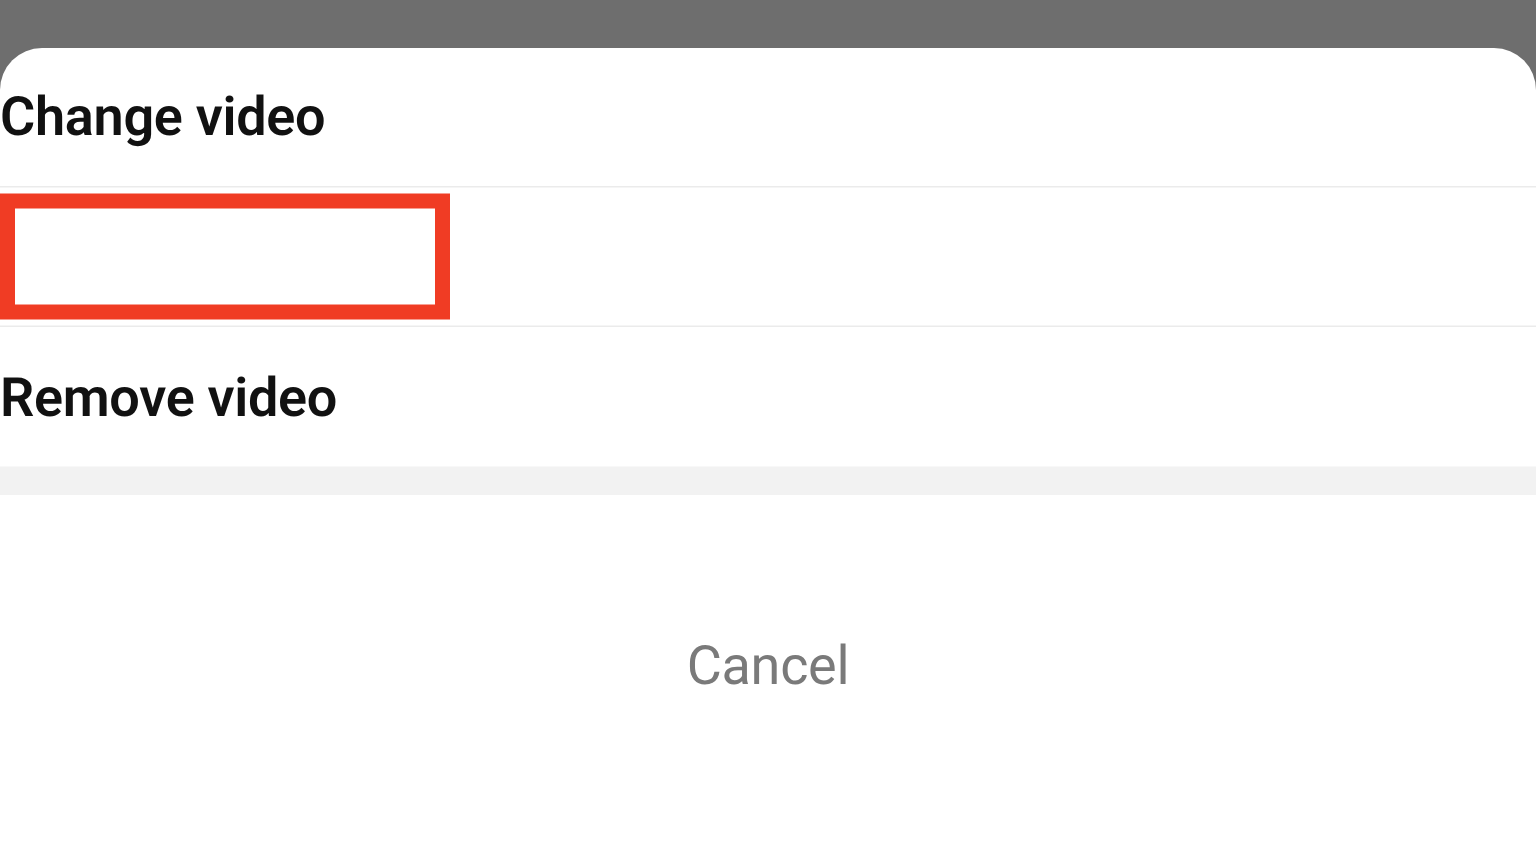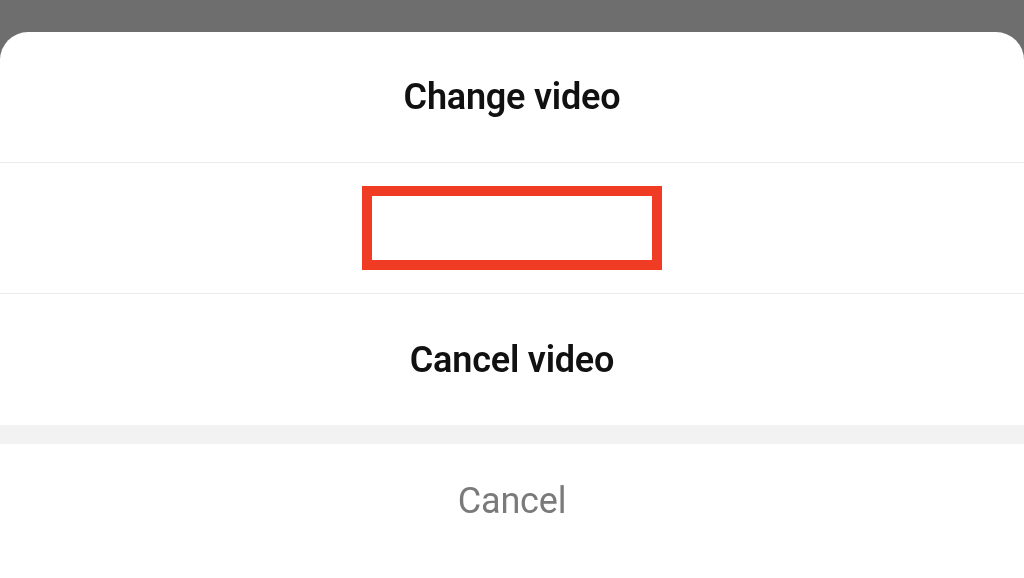--- a/index.html
+++ b/index.html
@@ -22,24 +22,23 @@
       right: 0;
       bottom: 0;
       background: #ffffff;
       border-top-left-radius: 28px;
       border-top-right-radius: 28px;
       display: flex;
       flex-direction: column;
     }
     .option-row {
       width: 100%;
-      height: 131px;
+      height: 93px;
       display: flex;
       align-items: center;
-      justify-content: center;
       border-bottom: 1px solid #ebebeb;
       position: relative;
     }
     .option-row:nth-child(3) {
       border-bottom: none;
     }
     .option-label {
       font-size: 36px;
       font-weight: 600;
       color: #111111;
@@ -78,21 +77,21 @@
 
   <div class="option-row">
     <span class="option-label">Change video</span>
   </div>
 
   <div class="option-row">
     <div class="highlight-box"></div>
   </div>
 
   <div class="option-row">
-    <span class="option-label">Cancel video</span>
+    <span class="option-label">Remove video</span>
   </div>
 
   <div class="separator"></div>
 
   <div class="cancel-row">
     <span class="cancel-label">Cancel</span>
   </div>
 
 </div>
 

